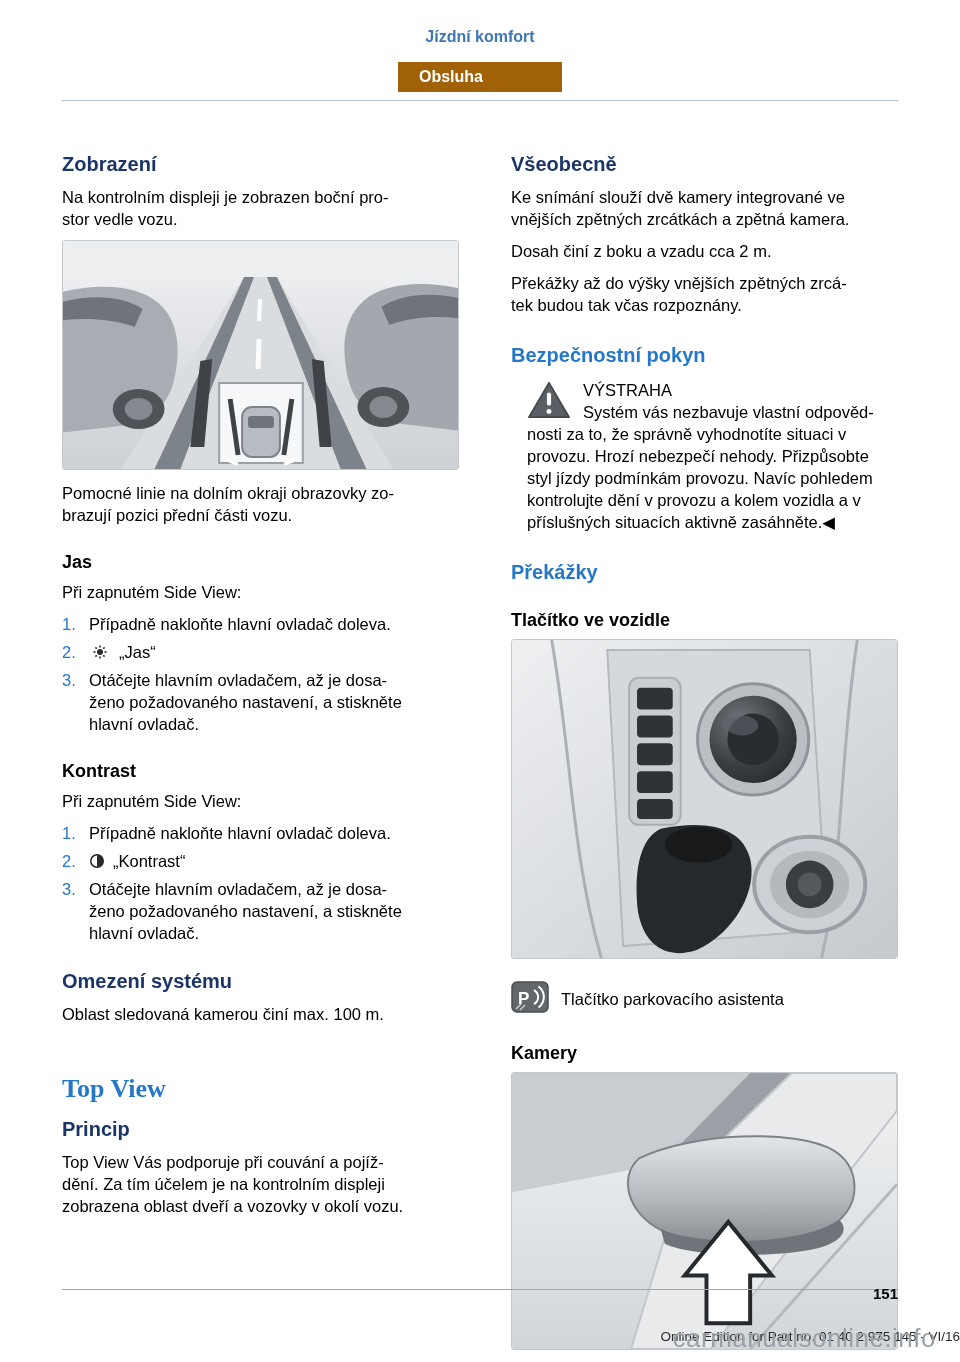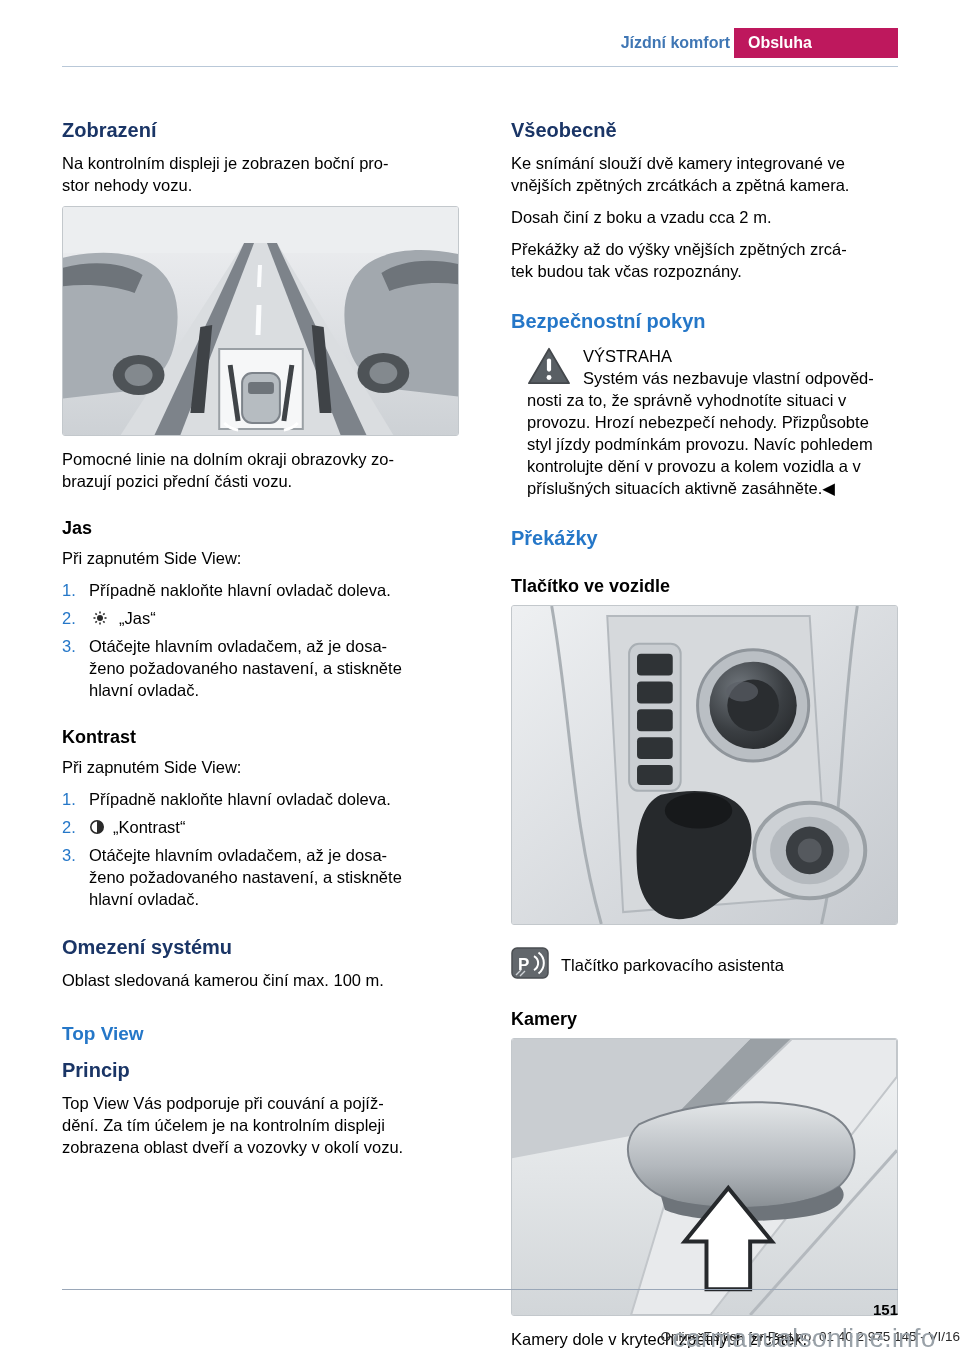--- a/index.html
+++ b/index.html
@@ -7,37 +7,37 @@
   body {
     background:#ffffff;
     font-family:"Liberation Sans", sans-serif;
     color:#000000;
     position:relative;
     overflow:hidden;
   }
   .page { position:relative; width:960px; height:1362px; padding:0 62px; }
 
   
-  .page-header { display:flex; justify-content:flex-end; align-items:center; padding-top:28px; gap:4px; }
+  .page-header { display:flex; justify-content:flex-end; align-items:center; padding-top:28px; gap:16px;flex-direction:column; }
   .hdr-section { color:#3f76b4; font-size:16px; font-weight:bold; }
   .hdr-badge {
-    background:#be185d; color:#ffffff; font-size:16px; font-weight:bold;
-    width:164px; height:30px; display:flex; align-items:center; padding-left:14px;
+    background:#a16207; color:#ffffff; font-size:16px; font-weight:bold;
+    width:164px; height:30px; display:flex; align-items:center; padding-left:21px;
   }
   .hdr-rule { border-bottom:1px solid #b9c8d8; margin-top:8px; }
 
   
   .columns { display:flex; gap:52px; margin-top:38px; }
   .col-left { width:397px; flex:none; }
   .col-right { width:387px; flex:none; }
 
   .h-dark  { color:#1a3566; font-size:20px; font-weight:bold; margin:26px 0 10px; }
   .h-blue  { color:#2577c8; font-size:20px; font-weight:bold; margin:28px 0 12px; }
   .h-light { color:#000000; font-size:18px; font-weight:bold; margin:26px 0 8px; }
-  .h-top   { color:#2577c8; font-size:19px; font-weight:bold; margin:32px 0 14px; }
+  .h-top   { color:#2577c8; font-size:26px; font-weight:bold; margin:49px 0 14px;font-family:Liberation Serif, serif; }
   .mt0 { margin-top:14px; }
 
   .body { font-size:16.5px; line-height:22px; white-space:pre-line; margin-bottom:10px; }
 
   .fig { border:1px solid #c3c8cc; border-radius:3px; overflow:hidden; margin:8px 0 12px; background:#e8eaec; }
   .fig svg { display:block; }
 
   
   .steps { list-style:none; margin:2px 0 6px; }
   .step { display:flex; align-items:flex-start; margin-bottom:6px; font-size:16.5px; line-height:22px; }
@@ -50,42 +50,42 @@
   .warning-icon { float:left; width:44px; height:40px; margin:1px 12px 1px 0; }
   .warning-text { white-space:pre-line; }
   .warning:after { content:""; display:block; clear:both; }
 
   
   .caption-row { display:flex; align-items:center; gap:12px; margin:22px 0 6px; font-size:16.5px; }
   .btn-icon { flex:none; }
 
   
   .footer-rule { position:absolute; left:62px; right:62px; bottom:72px; border-bottom:1px solid #9aa7b8; }
-  .page-number { position:absolute; right:62px; bottom:44px; font-size:15px; font-weight:bold; color:#000; }
+  .page-number { position:absolute; right:62px; bottom:60px; font-size:15px; font-weight:bold; color:#000; }
   .edition { position:absolute; left:8px; right:0; bottom:18px; text-align:right; font-size:13.5px; color:#2b2b2b; }
   .watermark { position:absolute; right:24px; bottom:8px; font-size:26px; color:#99a1a8; letter-spacing:0.5px; }
 </style>
 </head>
 <body>
 
 <div class="page">
 
   <header class="page-header">
     <span class="hdr-section">Jízdní komfort</span>
     <span class="hdr-badge">Obsluha</span>
   </header>
   <div class="hdr-rule"></div>
 
   <main class="columns">
 
     <section class="col-left">
 
       <h2 class="h-dark mt0">Zobrazení</h2>
       <p class="body">Na kontrolním displeji je zobrazen boční pro-
-stor nehody vozu.</p>
+stor vedle vozu.</p>
 
       <figure class="fig">
         <svg viewBox="0 0 397 228" width="395" height="228" preserveAspectRatio="none">
           <defs>
             <linearGradient id="g1" x1="0" y1="0" x2="0" y2="1">
               <stop offset="0" stop-color="#f0f1f3"></stop>
                 <stop offset="0.35" stop-color="#e4e6e9"></stop>
                 <stop offset="1" stop-color="#cdd1d5"></stop>
             </linearGradient>
           </defs>

